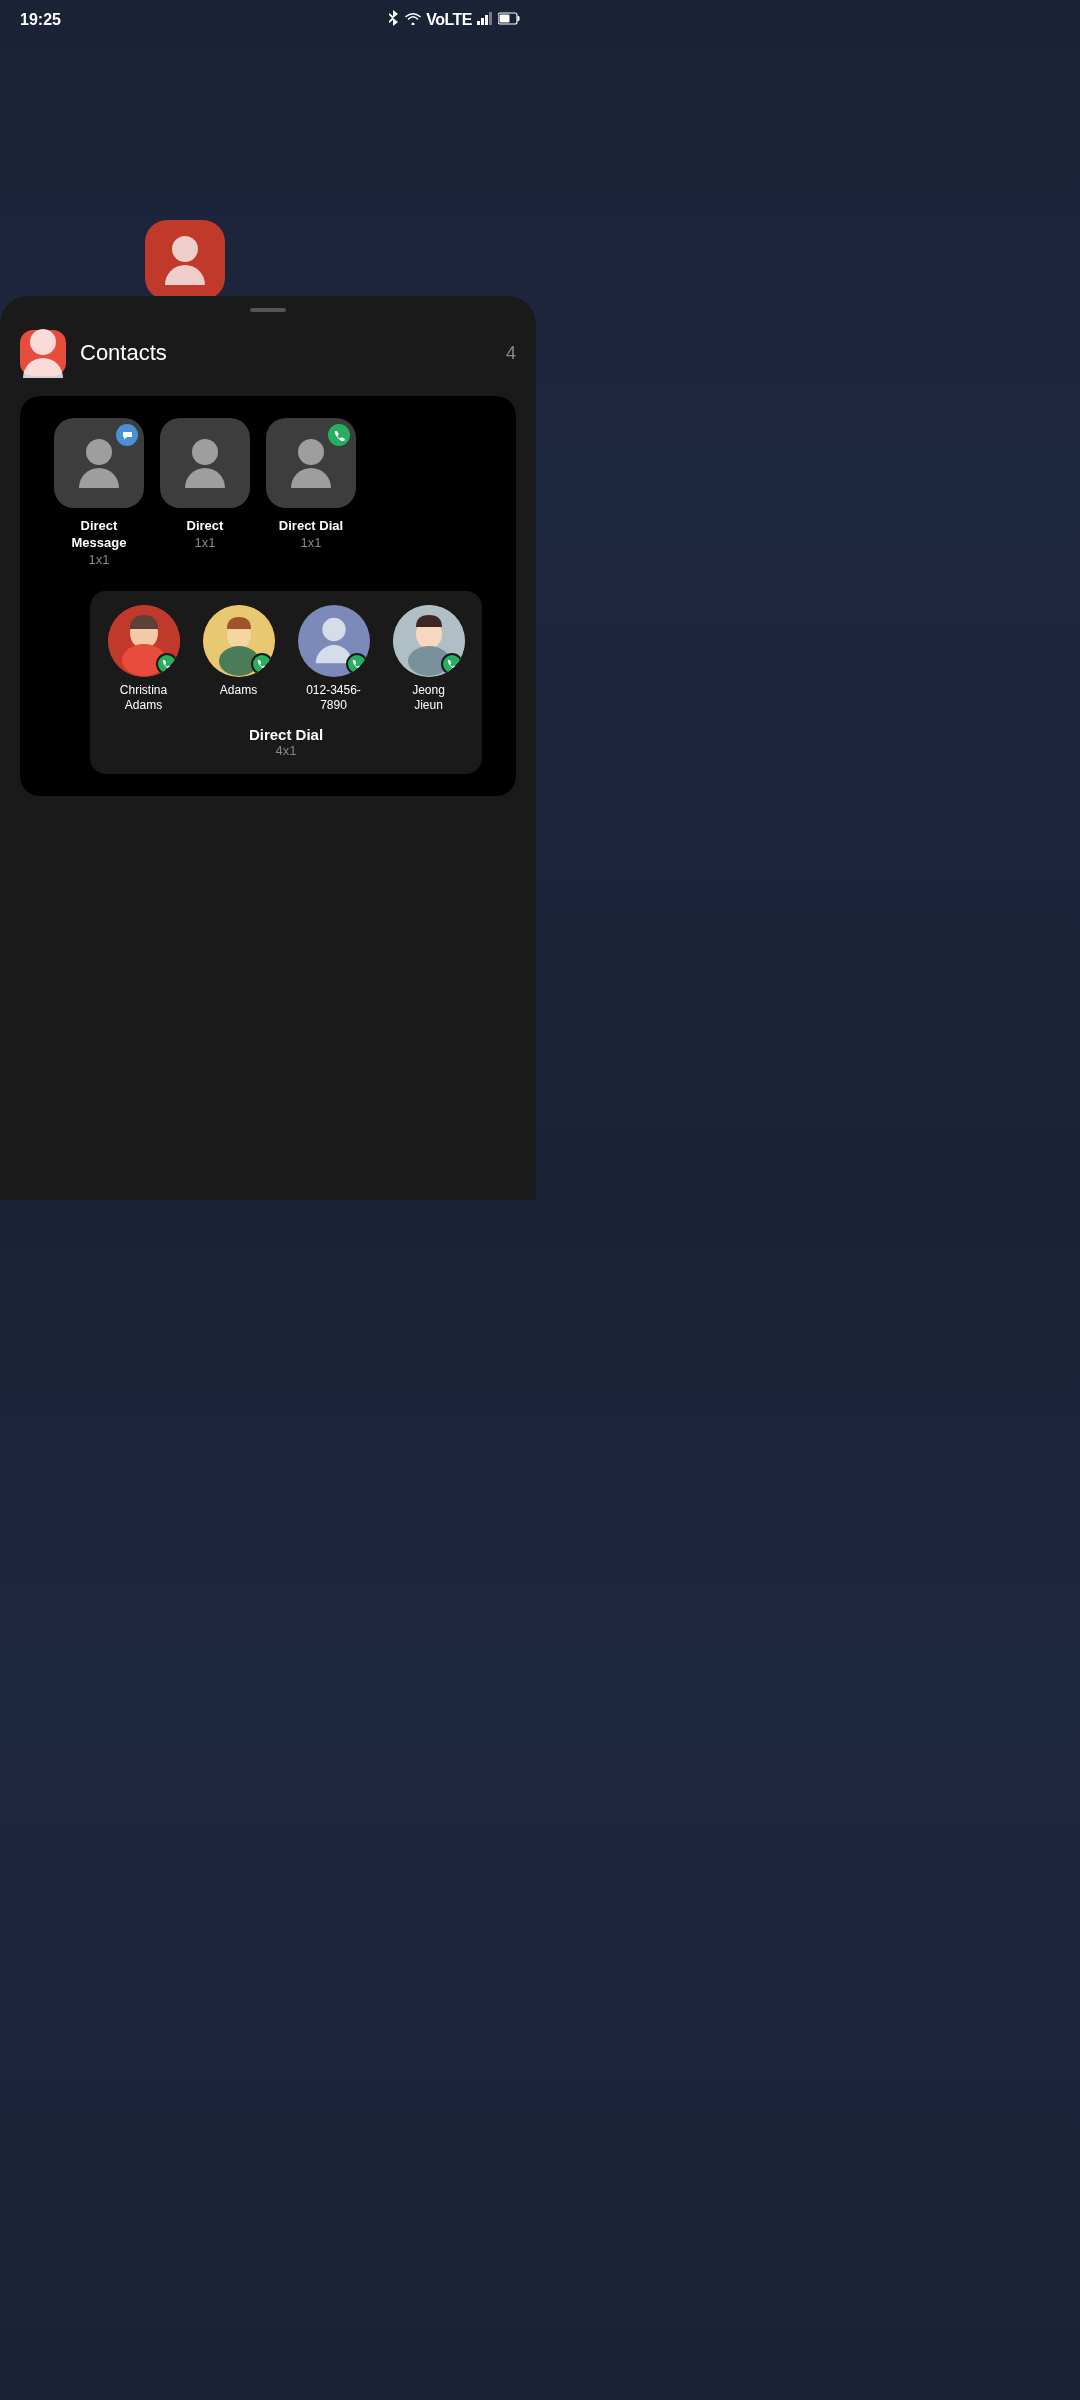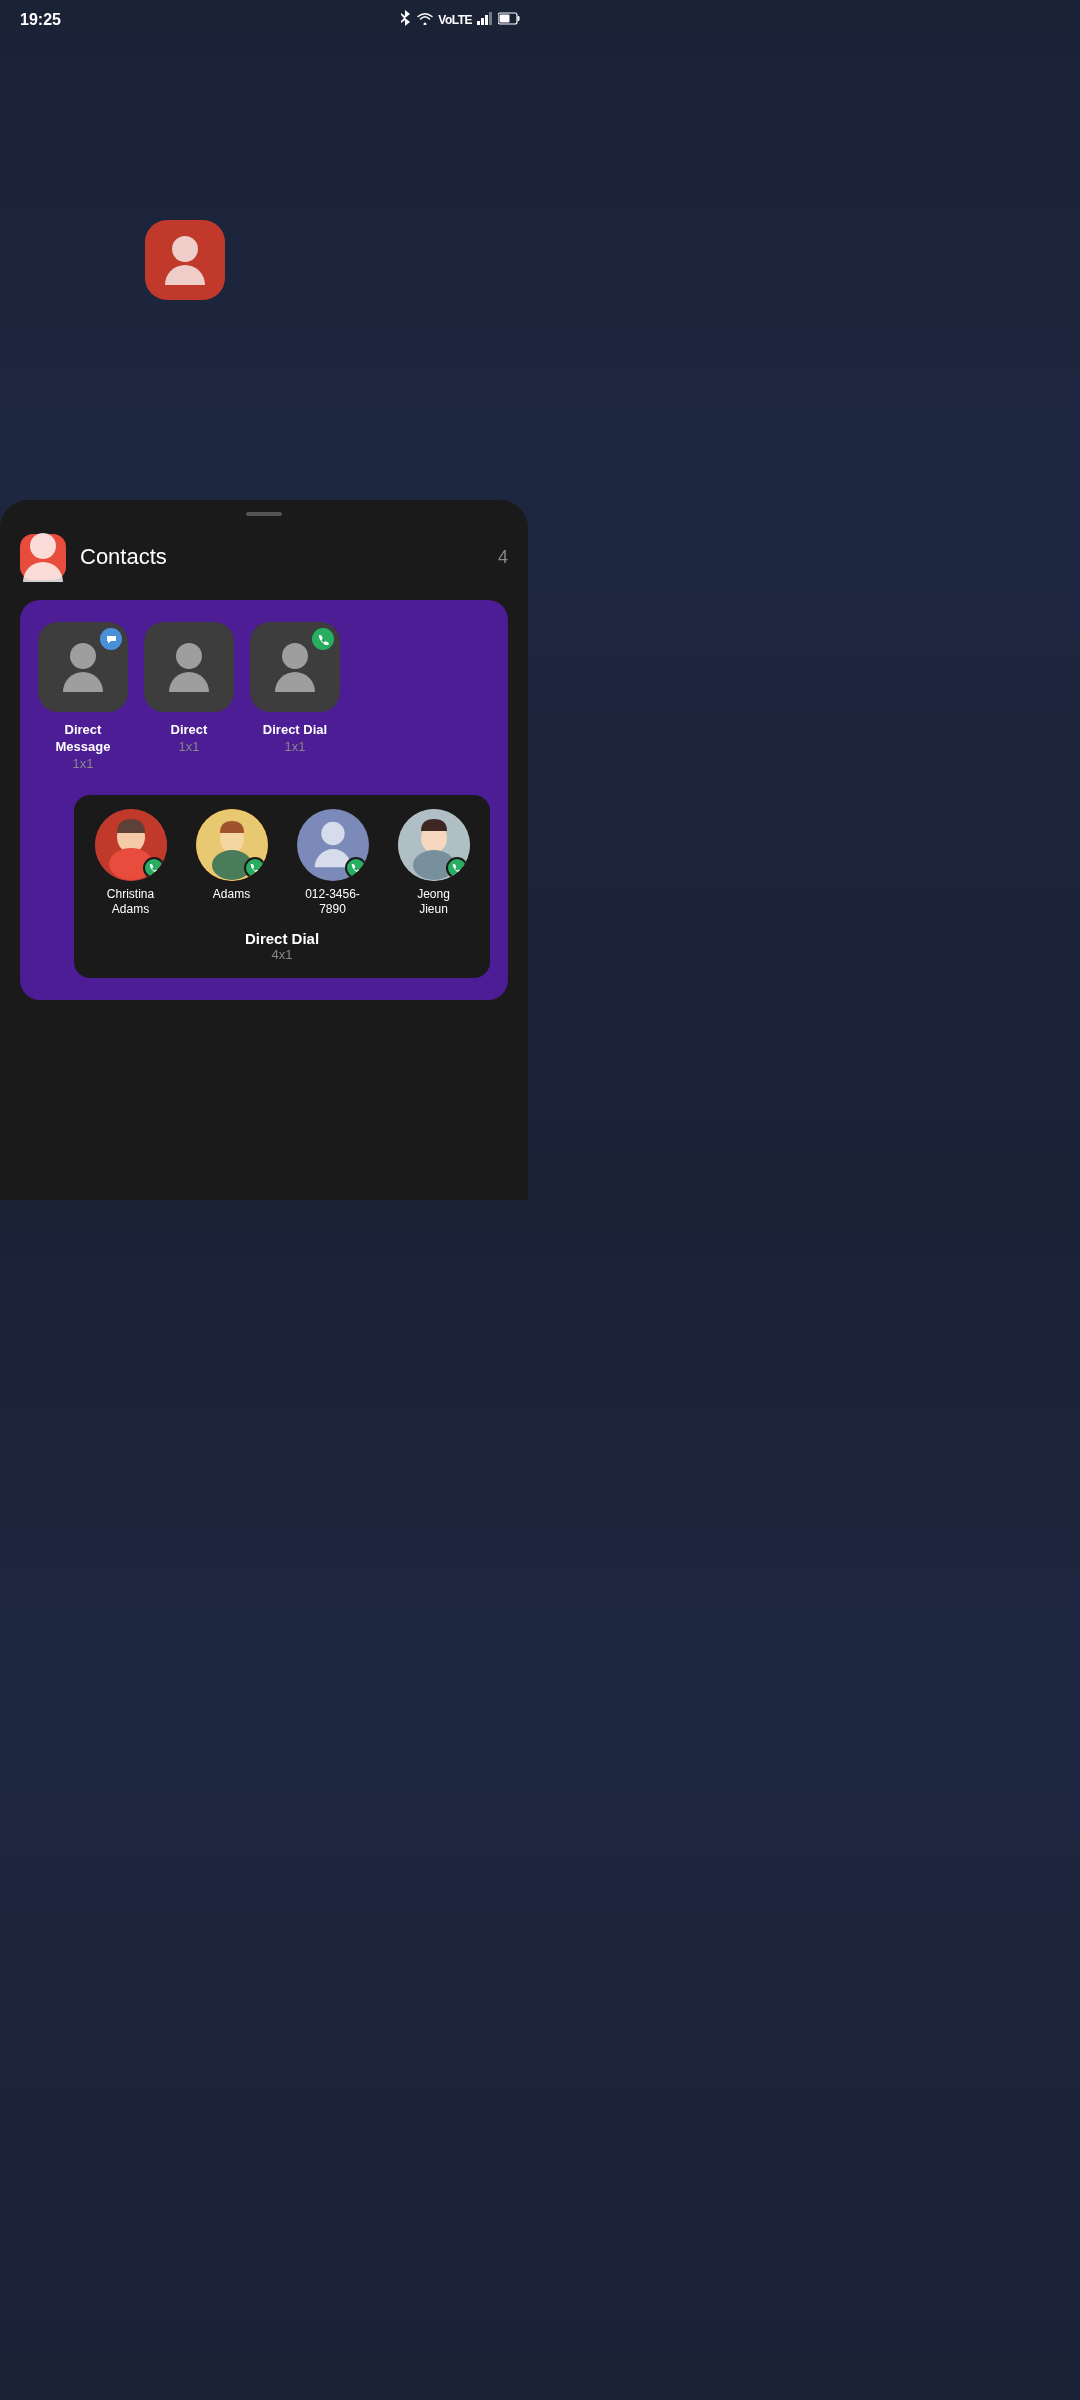--- a/index.html
+++ b/index.html
@@ -56,25 +56,25 @@
       display: flex;
       align-items: center;
       justify-content: center;
     }
 
     
     .bottom-sheet {
       position: absolute;
       bottom: 0;
       left: 0;
-      right: 12px;
+      right: 4px;
       background: #1a1a1a;
       border-radius: 28px 28px 0 0;
       padding: 12px 20px 30px;
-      height: 700px;
+      height: 904px;
     }
 
     .drag-handle {
       width: 36px;
       height: 4px;
       background: #555;
       border-radius: 2px;
       margin: 0 auto 18px;
     }
 
@@ -104,23 +104,23 @@
       flex: 1;
     }
 
     .sheet-count {
       color: #888;
       font-size: 18px;
     }
 
     
     .widget-area {
-      background: #4c1d95;
+      background: #000000;
       border-radius: 20px;
-      padding: 22px 18px;
+      padding: 22px 34px;
     }
 
     
     .widgets-top {
       display: flex;
       gap: 16px;
       margin-bottom: 24px;
       justify-content: flex-start;
     }
 
@@ -306,21 +306,21 @@
     </span>
 
     <span class="status-icon">
       <svg width="16" height="13" viewBox="0 0 16 13" fill="white">
         <path d="M8 10.5 A1.5 1.5 0 1 1 8 13.5 A1.5 1.5 0 0 1 8 10.5Z"></path>
         <path d="M3.5 7 Q8 2.5 12.5 7" fill="none" stroke="white" stroke-width="1.5" stroke-linecap="round"></path>
         <path d="M1 4.5 Q8 -1 15 4.5" fill="none" stroke="white" stroke-width="1.5" stroke-linecap="round"></path>
       </svg>
     </span>
 
-    <span class="status-icon" style="font-size:12px; font-weight:700; letter-spacing:-0.5px">VoLTE</span>
+    <span class="status-icon" style="font-size:16px; font-weight:700; letter-spacing:-0.5px">VoLTE</span>
 
     <span class="status-icon">
       <svg width="16" height="13" viewBox="0 0 16 13" fill="white">
         <rect x="0" y="9" width="3" height="4"></rect>
         <rect x="4" y="6" width="3" height="7"></rect>
         <rect x="8" y="3" width="3" height="10"></rect>
         <rect x="12" y="0" width="3" height="13" opacity="0.4"></rect>
       </svg>
     </span>
 

